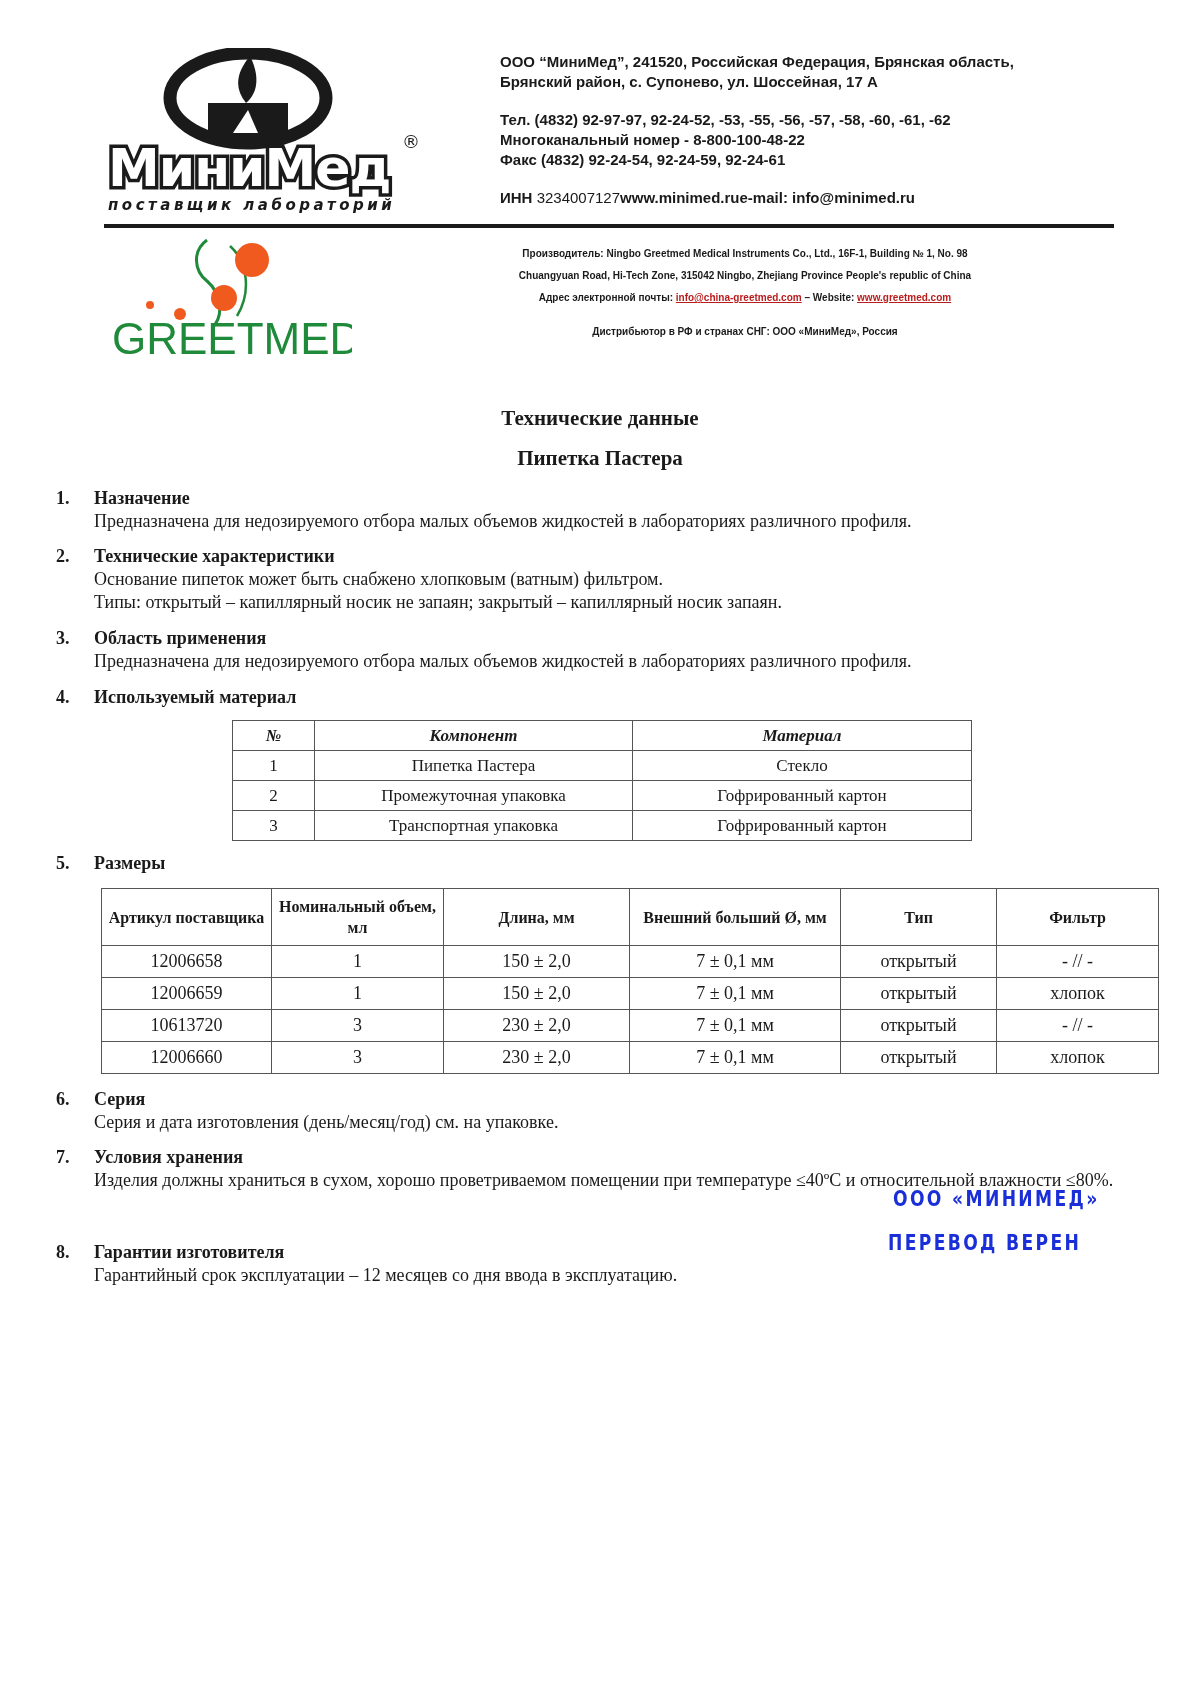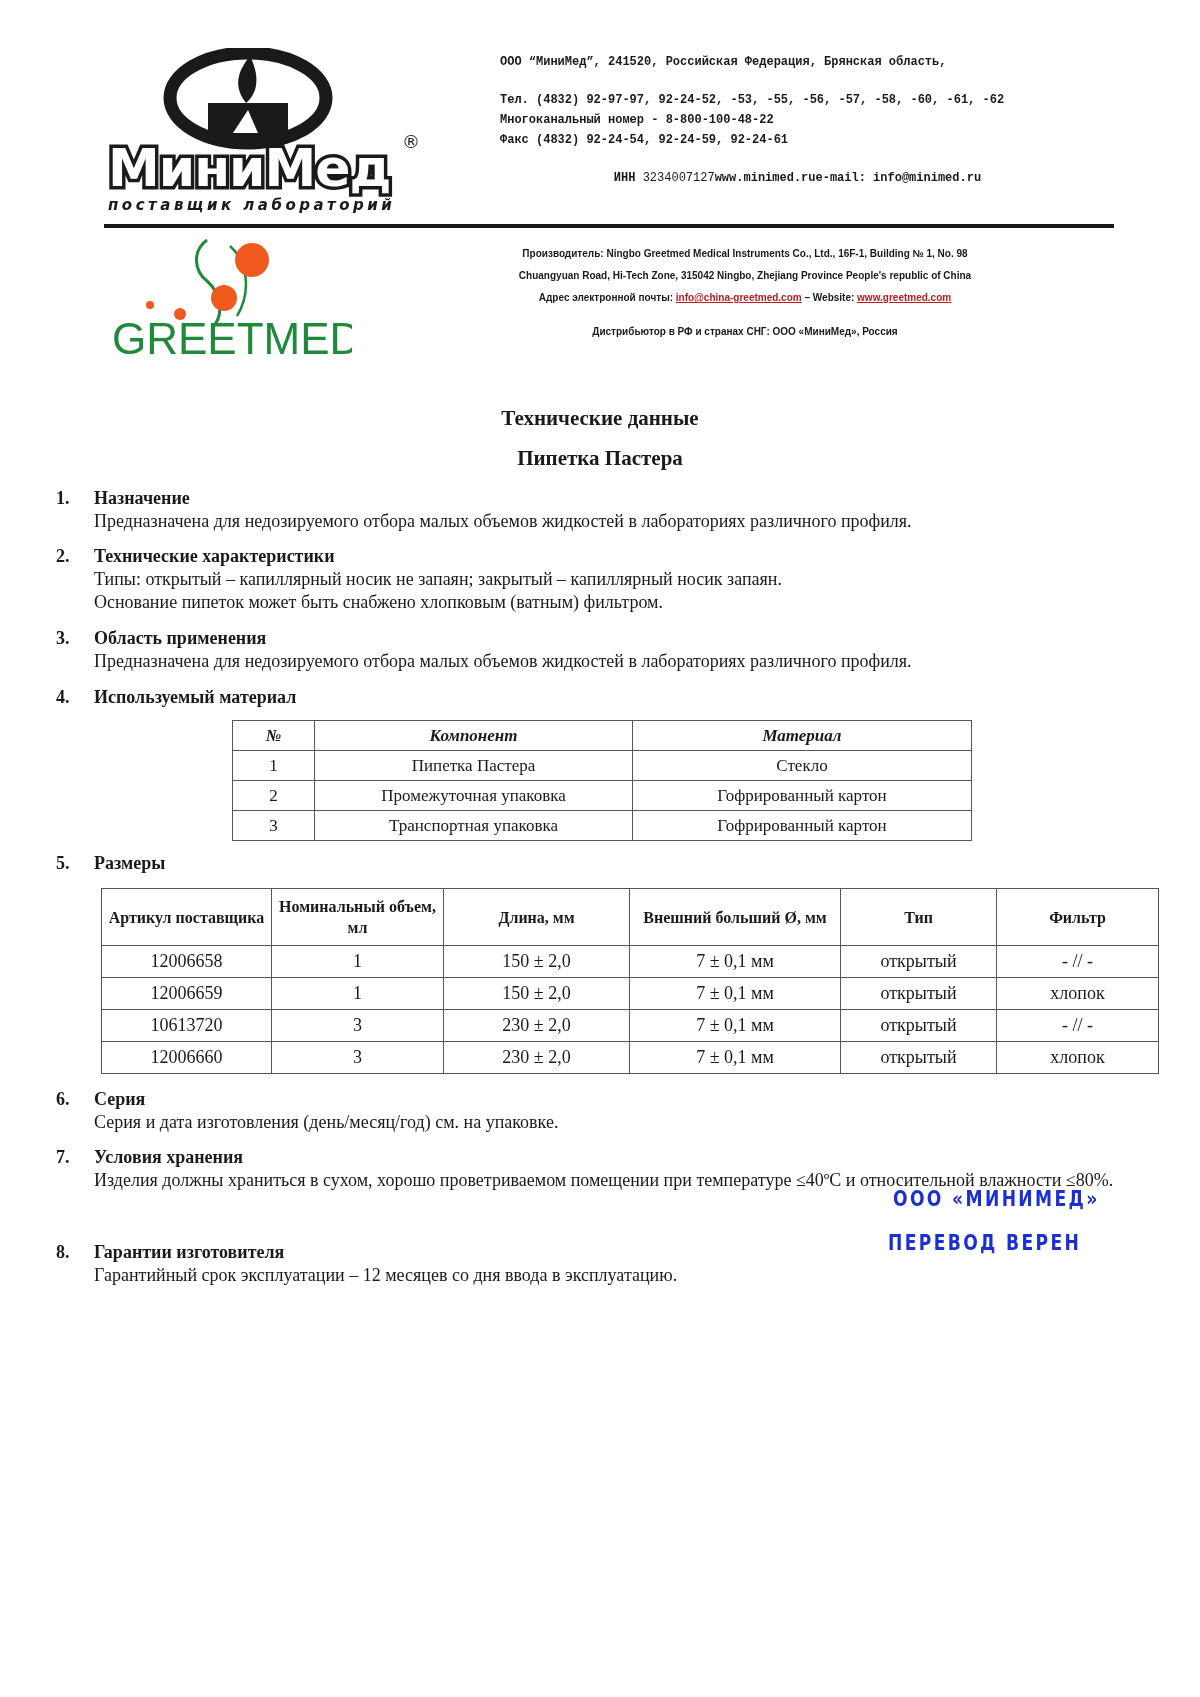--- a/index.html
+++ b/index.html
@@ -2,23 +2,23 @@
 <html><head>
 <meta charset="utf-8">
 <style>
   * { box-sizing: border-box; margin: 0; padding: 0; }
   html, body { width: 1200px; height: 1697px; background: #ffffff; }
   body { position: relative; font-family: "Liberation Serif", serif; color: #1a1a1a; overflow: hidden; }
 
   
   .hdr-logo { position: absolute; left: 108px; top: 48px; width: 330px; height: 170px; }
   .hdr-logo svg { display: block; }
-  .hdr-contacts { position: absolute; left: 500px; top: 52px; width: 620px; font-family: Liberation Mono, monospace; font-weight: bold; font-size: 12px; line-height: 20px; color: #1a1a1a; }
+  .hdr-contacts { position: absolute; left: 500px; top: 52px; width: 620px; font-family: Liberation Sans, sans-serif; font-weight: bold; font-size: 15px; line-height: 20px; color: #1a1a1a; }
   .hdr-contacts .blk { margin-bottom: 18px; }
-  .hdr-contacts .row3 { display: flex; justify-content: center; width: 595px; }
+  .hdr-contacts .row3 { display: flex; justify-content: flex-start; width: 595px; }
   .hdr-contacts .inn-val { font-weight: normal; }
   .hdr-rule { position: absolute; left: 104px; top: 224px; width: 1010px; height: 4px; background: #1a1a1a; }
 
   .mfr-logo { position: absolute; left: 112px; top: 236px; width: 240px; height: 125px; }
   .mfr-block { position: absolute; left: 380px; top: 243px; width: 730px; font-family: "Liberation Sans", sans-serif; font-weight: bold; font-size: 10px; line-height: 22px; text-align: center; color: #1a1a1a; }
   .mfr-block a { color: #b91c1c; text-decoration: underline; }
   .mfr-block .dist { margin-top: 12px; }
 
   
   .doc-title { position: absolute; left: 0; width: 1200px; text-align: center; font-weight: bold; font-size: 21px; }
@@ -58,20 +58,21 @@
     <path d="M125 85 L140 62 L150 85 Z" fill="#ffffff"></path>
     <text x="0" y="138" font-family="DejaVu Sans, sans-serif" font-weight="bold" font-size="52" fill="#ffffff" stroke="#1a1a1a" stroke-width="7" paint-order="stroke" letter-spacing="-1">МиниМед</text>
     <text x="294" y="100" font-family="DejaVu Sans, sans-serif" font-size="18" fill="#1a1a1a">®</text>
     <text x="0" y="162" font-family="DejaVu Sans, sans-serif" font-weight="bold" font-style="italic" font-size="15" letter-spacing="3.5" fill="#1a1a1a">поставщик лабораторий</text>
   </svg>
 </div>
 
 <div class="hdr-contacts">
   <div class="blk">
     <div>ООО “МиниМед”, 241520, Российская Федерация, Брянская область,</div>
+    <div>Брянский район, с. Супонево, ул. Шоссейная, 17 А</div>
   </div>
   <div class="blk">
     <div>Тел. (4832) 92-97-97, 92-24-52, -53, -55, -56, -57, -58, -60, -61, -62</div>
     <div>Многоканальный номер - 8-800-100-48-22</div>
     <div>Факс (4832) 92-24-54, 92-24-59, 92-24-61</div>
   </div>
   <div class="row3">
     <span><span>ИНН</span> <span class="inn-val">3234007127</span></span>
     <span>www.minimed.ru</span>
     <span>e-mail: info@minimed.ru</span>
@@ -110,22 +111,22 @@
       <span>Назначение</span>
     </div>
   <div class="body">Предназначена для недозируемого отбора малых объемов жидкостей в лабораториях различного профиля.</div>
 </div>
 
 <div class="sec" style="top:545px;">
   <div class="head">
       <span class="num">2.</span>
       <span>Технические характеристики</span>
     </div>
+  <div class="body">Основание пипеток может быть снабжено хлопковым (ватным) фильтром.</div>
   <div class="body">Типы: открытый – капиллярный носик не запаян; закрытый – капиллярный носик запаян.</div>
-  <div class="body">Основание пипеток может быть снабжено хлопковым (ватным) фильтром.</div>
 </div>
 
 <div class="sec" style="top:627px;">
   <div class="head">
       <span class="num">3.</span>
       <span>Область применения</span>
     </div>
   <div class="body">Предназначена для недозируемого отбора малых объемов жидкостей в лабораториях различного профиля.</div>
 </div>
 

